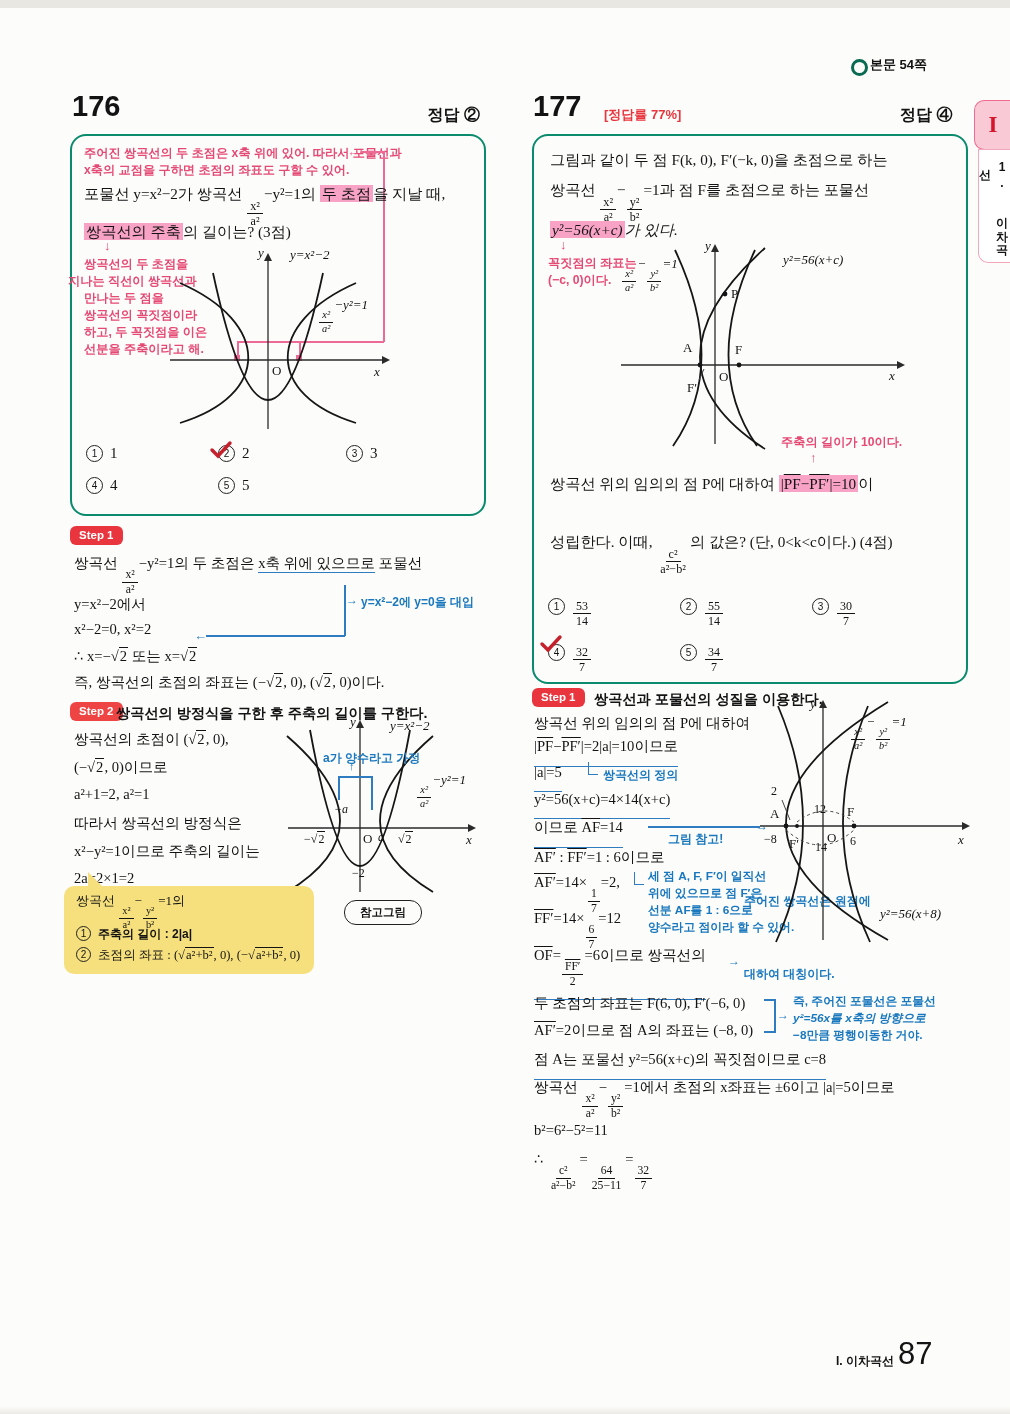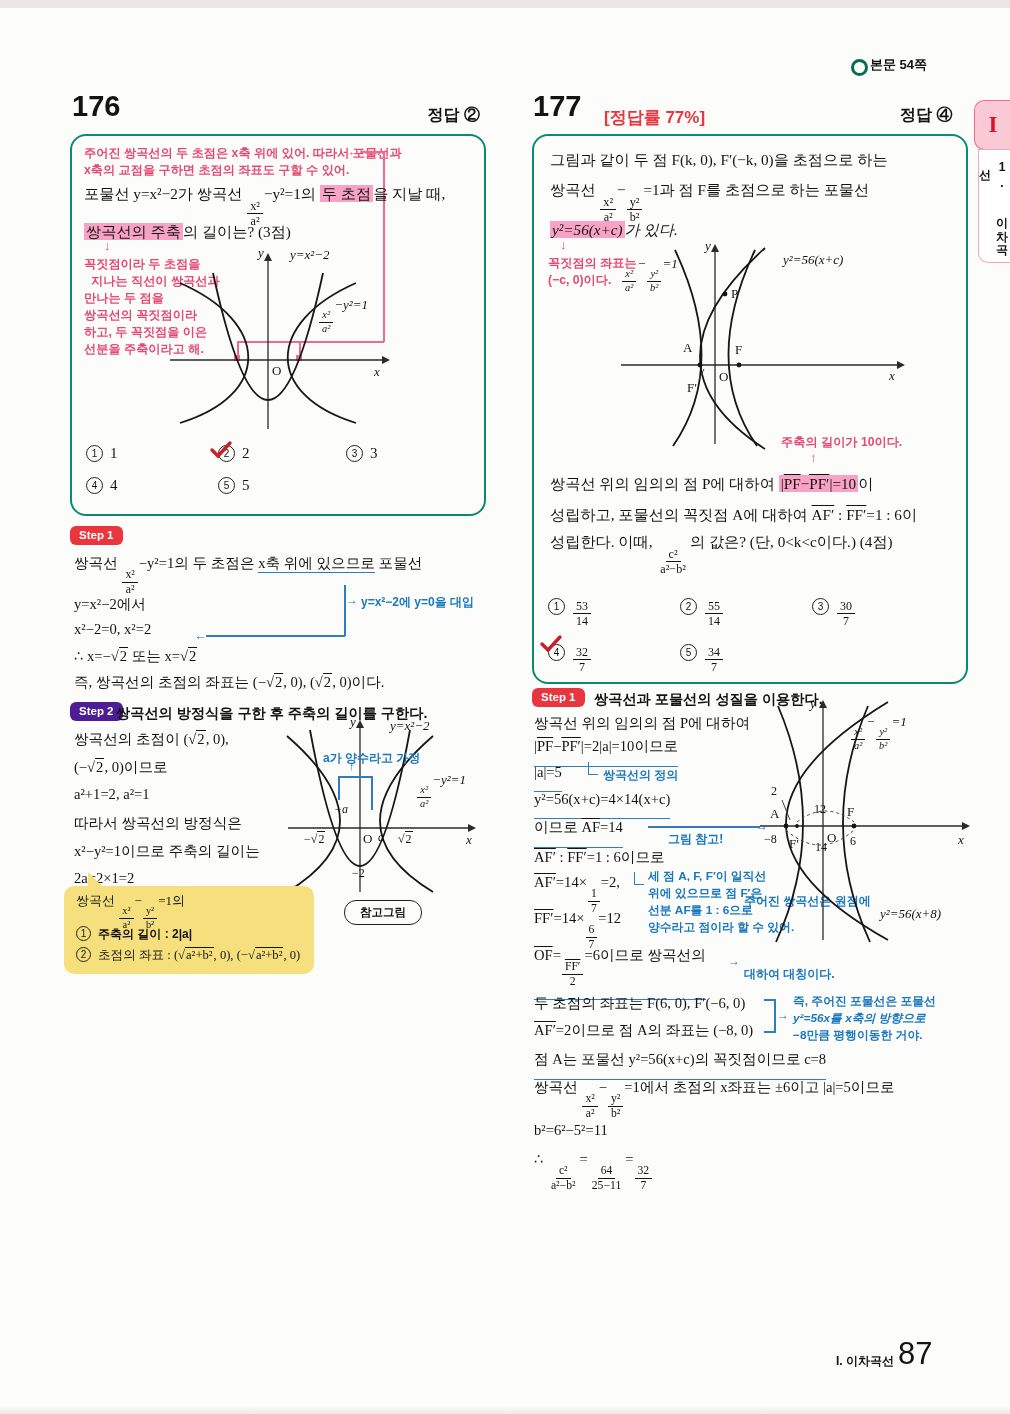--- a/index.html
+++ b/index.html
@@ -70,22 +70,22 @@
   <div class="pline" style="left:296px;top:347px;width:6px;height:6px"></div>
 
   <div class="q" style="left:84px;top:176px">포물선 y=x²−2가 쌍곡선 <span class="frac">
         <span class="fn">x²</span>
         <span class="fd">a²</span>
       </span>−y²=1의 <span class="hl">두 초점</span>을 지날 때,</div>
   <div class="q" style="left:84px;top:214px"><span class="hl">쌍곡선의 주축</span>의 길이는? (3점)</div>
   <span class="abs b" style="left:104px;top:230px;color:#e54a75;font-size:13px">↓</span>
 
   <div>
-    <div class="note" style="left:84px;top:248px">꼭짓점이라 두 초점을</div>
-    <div class="note" style="left:91px;top:265px">지나는 직선이 쌍곡선과</div>
+    <div class="note" style="left:84px;top:248px">쌍곡선의 두 초점을</div>
+    <div class="note" style="left:68px;top:265px">지나는 직선이 쌍곡선과</div>
     <div class="note" style="left:84px;top:282px">만나는 두 점을</div>
     <div class="note" style="left:84px;top:299px">쌍곡선의 꼭짓점이라</div>
     <div class="note" style="left:84px;top:316px">하고, 두 꼭짓점을 이은</div>
     <div class="note" style="left:84px;top:333px">선분을 주축이라고 해.</div>
   </div>
 
   <div class="abs" style="left:160px;top:235px;width:230px;height:195px">
     <svg width="230" height="195">
       <line class="axis" x1="10" y1="117" x2="222" y2="117"></line>
       <polygon points="222,113 230,117 222,121" fill="#2a2a2a"></polygon>
@@ -139,21 +139,21 @@
   <div class="ln" style="left:74px;top:613px">x²−2=0, x²=2</div>
   <div class="ln" style="left:74px;top:639px">∴ x=−<span class="sq">√<span class="rad">2</span></span> 또는 x=<span class="sq">√<span class="rad">2</span></span></div>
   <div class="ln" style="left:74px;top:665px">즉, 쌍곡선의 초점의 좌표는 (−<span class="sq">√<span class="rad">2</span></span>, 0), (<span class="sq">√<span class="rad">2</span></span>, 0)이다.</div>
 
   <div class="bline" style="left:344px;top:577px;width:1.6px;height:51px"></div>
   <div class="bline" style="left:206px;top:627px;width:139px;height:1.6px"></div>
   <span class="abs" style="left:194px;top:620px;color:#2f7cc0;font-size:13px">←</span>
   <span class="abs" style="left:346px;top:585px;color:#1a78be;font-size:12px">→</span>
   <span class="bnote" style="left:361px;top:586px">y=x²−2에 y=0을 대입</span>
 
-  <span class="badge" style="left:70px;top:694px;background:#4c1d95">Step 2</span>
+  <span class="badge" style="left:70px;top:694px;background:#ef4444">Step 2</span>
   <span class="stitle" style="left:116px;top:696px">쌍곡선의 방정식을 구한 후 주축의 길이를 구한다.</span>
 
   <div>
     <div class="ln" style="left:74px;top:722px">쌍곡선의 초점이 (<span class="sq">√<span class="rad">2</span></span>, 0),</div>
     <div class="ln" style="left:74px;top:750px">(−<span class="sq">√<span class="rad">2</span></span>, 0)이므로</div>
     <div class="ln" style="left:74px;top:778px">a²+1=2, a²=1</div>
     <div class="ln" style="left:74px;top:806px">따라서 쌍곡선의 방정식은</div>
     <div class="ln" style="left:74px;top:834px">x²−y²=1이므로 주축의 길이는</div>
     <div class="ln" style="left:74px;top:862px">2a=2×1=2</div>
   </div>
@@ -197,21 +197,21 @@
           <span class="fd">a²</span>
         </span>−<span class="frac">
           <span class="fn">y²</span>
           <span class="fd">b²</span>
         </span>=1의</div>
     <div class="abs nw" style="left:12px;top:40px;font-size:12.6px"><span class="cn" style="width:13px;height:13px">1</span><span class="sans b" style="font-size:12px">주축의 길이 : 2|a|</span></div>
     <div class="abs nw" style="left:12px;top:61px;font-size:12.6px"><span class="cn" style="width:13px;height:13px">2</span><span>초점의 좌표 : (<span class="sq">√<span class="rad">a²+b²</span></span>, 0), (−<span class="sq">√<span class="rad">a²+b²</span></span>, 0)</span></div>
   </div>
 
   <span class="abs sans b" style="left:533px;top:82px;font-size:29px">177</span>
-  <span class="abs sans b" style="left:604px;top:98px;font-size:17px;color:#e8353e">[정답률 77%]</span>
+  <span class="abs sans b" style="left:604px;top:98px;font-size:13px;color:#e8353e">[정답률 77%]</span>
   <span class="abs sans b" style="left:900px;top:97px;width:64px;font-size:16px">정답 ④</span>
 
   <div class="box" style="left:532px;top:126px;width:432px;height:546px"></div>
 
   <div class="q" style="left:550px;top:142px">그림과 같이 두 점 F(k, 0), F′(−k, 0)을 초점으로 하는</div>
   <div class="q" style="left:550px;top:172px">쌍곡선 <span class="frac">
         <span class="fn">x²</span>
         <span class="fd">a²</span>
       </span>−<span class="frac">
         <span class="fn">y²</span>
@@ -250,21 +250,20 @@
     <span class="dlabel" style="left:120px;top:102px">F</span>
     <span class="dlabel" style="left:116px;top:46px">P</span>
     <span class="dlabel" style="left:274px;top:128px;font-style:italic">x</span>
     <span class="dlabel" style="left:90px;top:-2px;font-style:italic">y</span>
   </div>
 
   <div class="note" style="left:781px;top:426px">주축의 길이가 10이다.</div>
   <span class="abs b" style="left:810px;top:442px;color:#e54a75;font-size:13px">↑</span>
 
   <div class="q" style="left:550px;top:466px">쌍곡선 위의 임의의 점 P에 대하여 <span class="hl">|<span class="ov">PF</span>−<span class="ov">PF′</span>|=10</span>이</div>
-  <div class="q" style="left:550px;top:497px">성립하고, 포물선의 꼭짓점 A에 대하여 <span class="ov">AF′</span> : <span class="ov">FF′</span>=1 : 6이</div>
   <div class="q" style="left:550px;top:524px">성립한다. 이때, <span class="frac">
         <span class="fn">c²</span>
         <span class="fd">a²−b²</span>
       </span>의 값은? (단, 0&lt;k&lt;c이다.) (4점)</div>
 
   <div class="choice" style="left:548px;top:578px">
       <span class="cn">1</span>
       <span><span class="frac">
           <span class="fn">53</span>
           <span class="fd">14</span>

